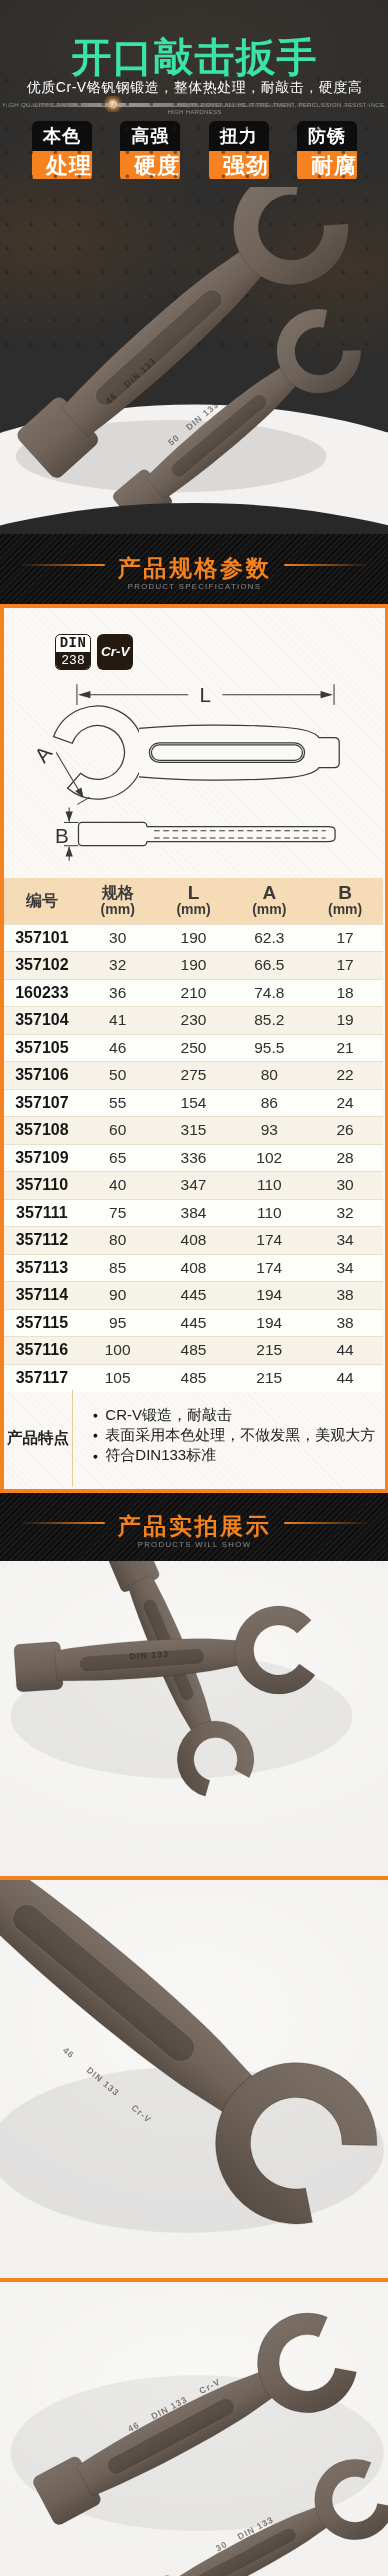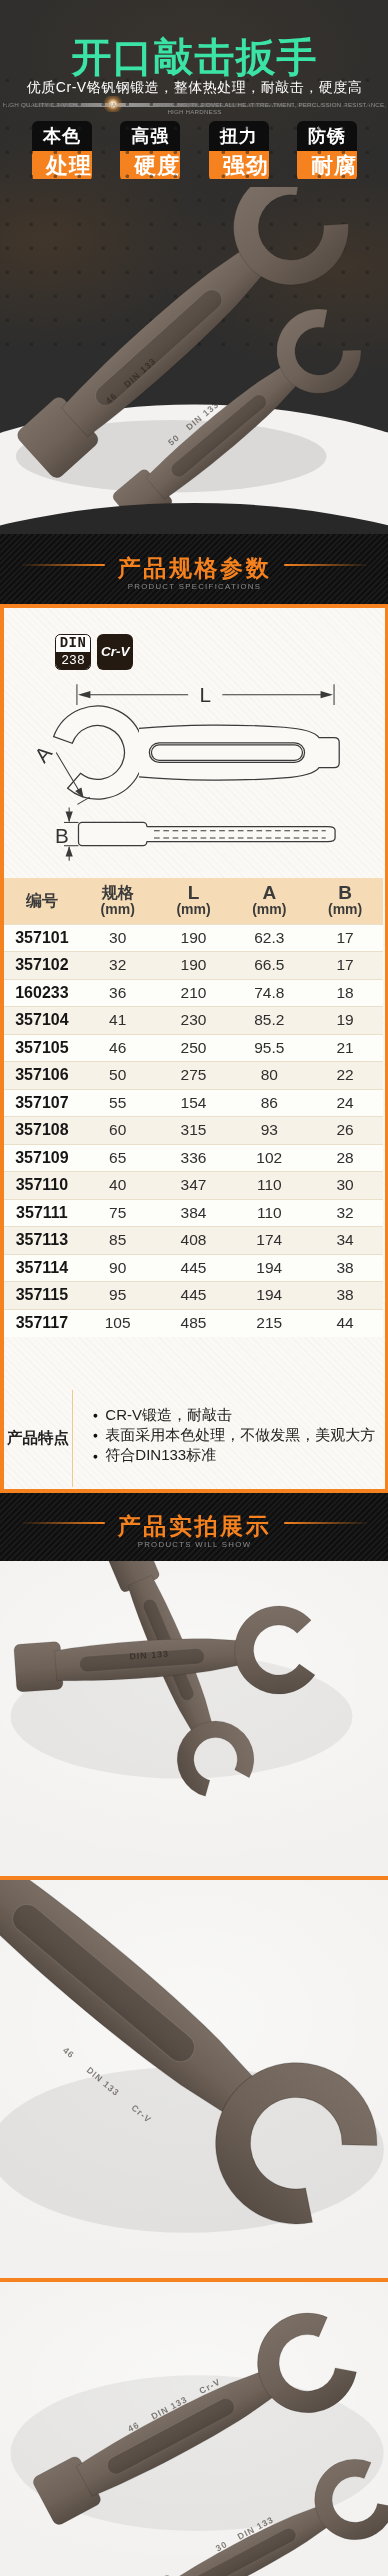--- a/index.html
+++ b/index.html
@@ -306,39 +306,53 @@
             <td>30</td>
           </tr>
           <tr>
             <td class="c-id">357111</td>
             <td>75</td>
             <td>384</td>
             <td>110</td>
             <td>32</td>
           </tr>
           <tr>
+            <td class="c-id">357112</td>
+            <td>80</td>
+            <td>408</td>
+            <td>174</td>
+            <td>34</td>
+          </tr>
+          <tr>
             <td class="c-id">357113</td>
             <td>85</td>
             <td>408</td>
             <td>174</td>
             <td>34</td>
           </tr>
           <tr>
             <td class="c-id">357114</td>
             <td>90</td>
             <td>445</td>
             <td>194</td>
             <td>38</td>
           </tr>
           <tr>
             <td class="c-id">357115</td>
             <td>95</td>
             <td>445</td>
             <td>194</td>
             <td>38</td>
+          </tr>
+          <tr>
+            <td class="c-id">357116</td>
+            <td>100</td>
+            <td>485</td>
+            <td>215</td>
+            <td>44</td>
           </tr>
           <tr>
             <td class="c-id">357117</td>
             <td>105</td>
             <td>485</td>
             <td>215</td>
             <td>44</td>
           </tr>
         </tbody>
     </table>

